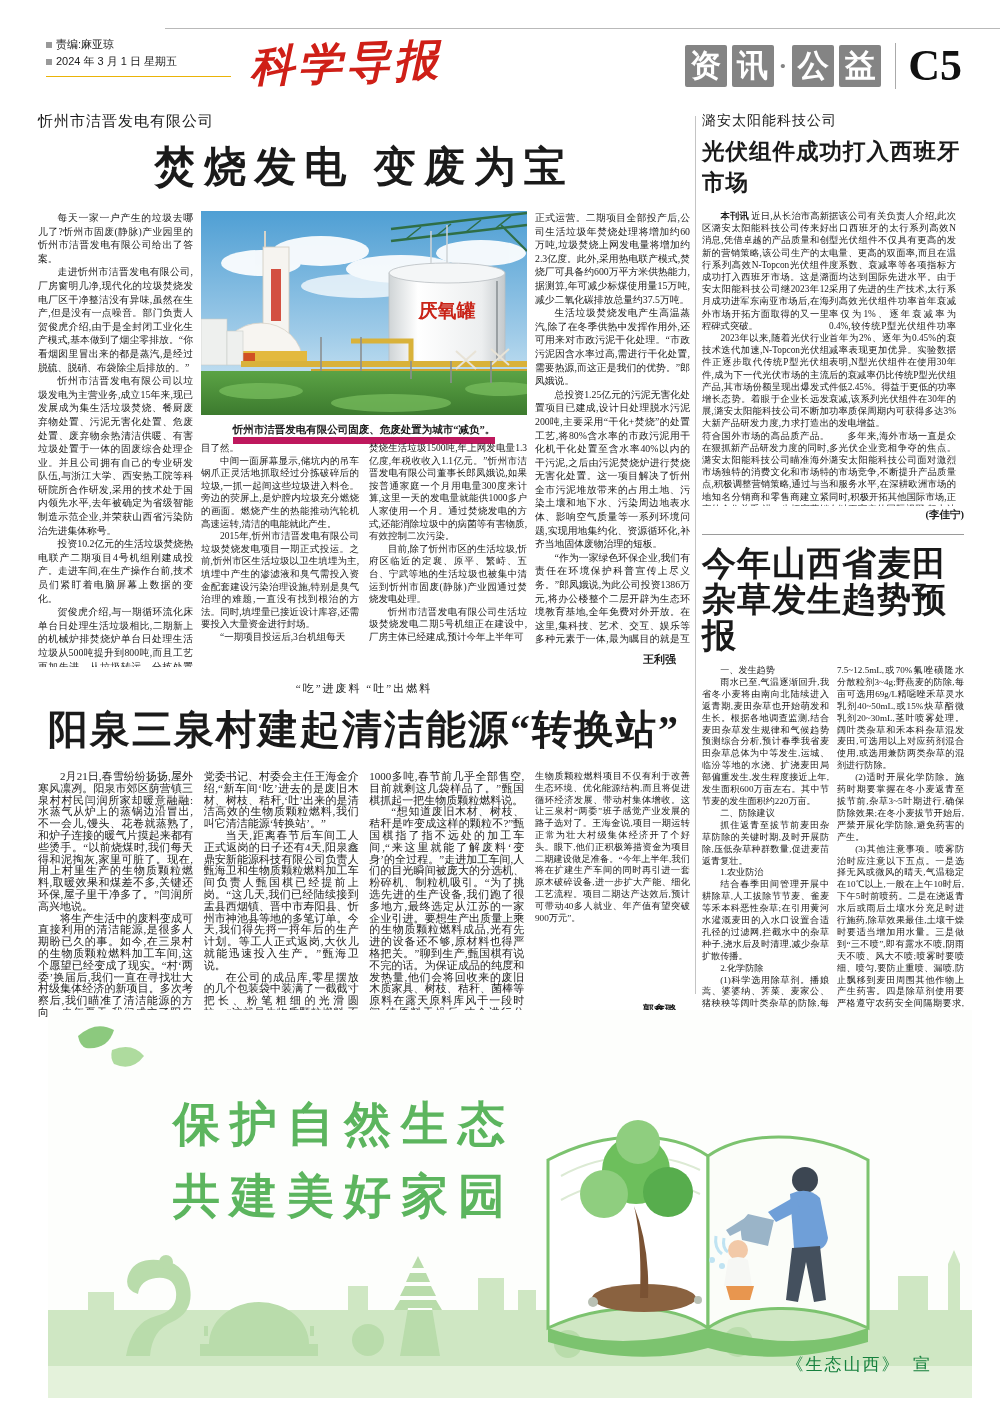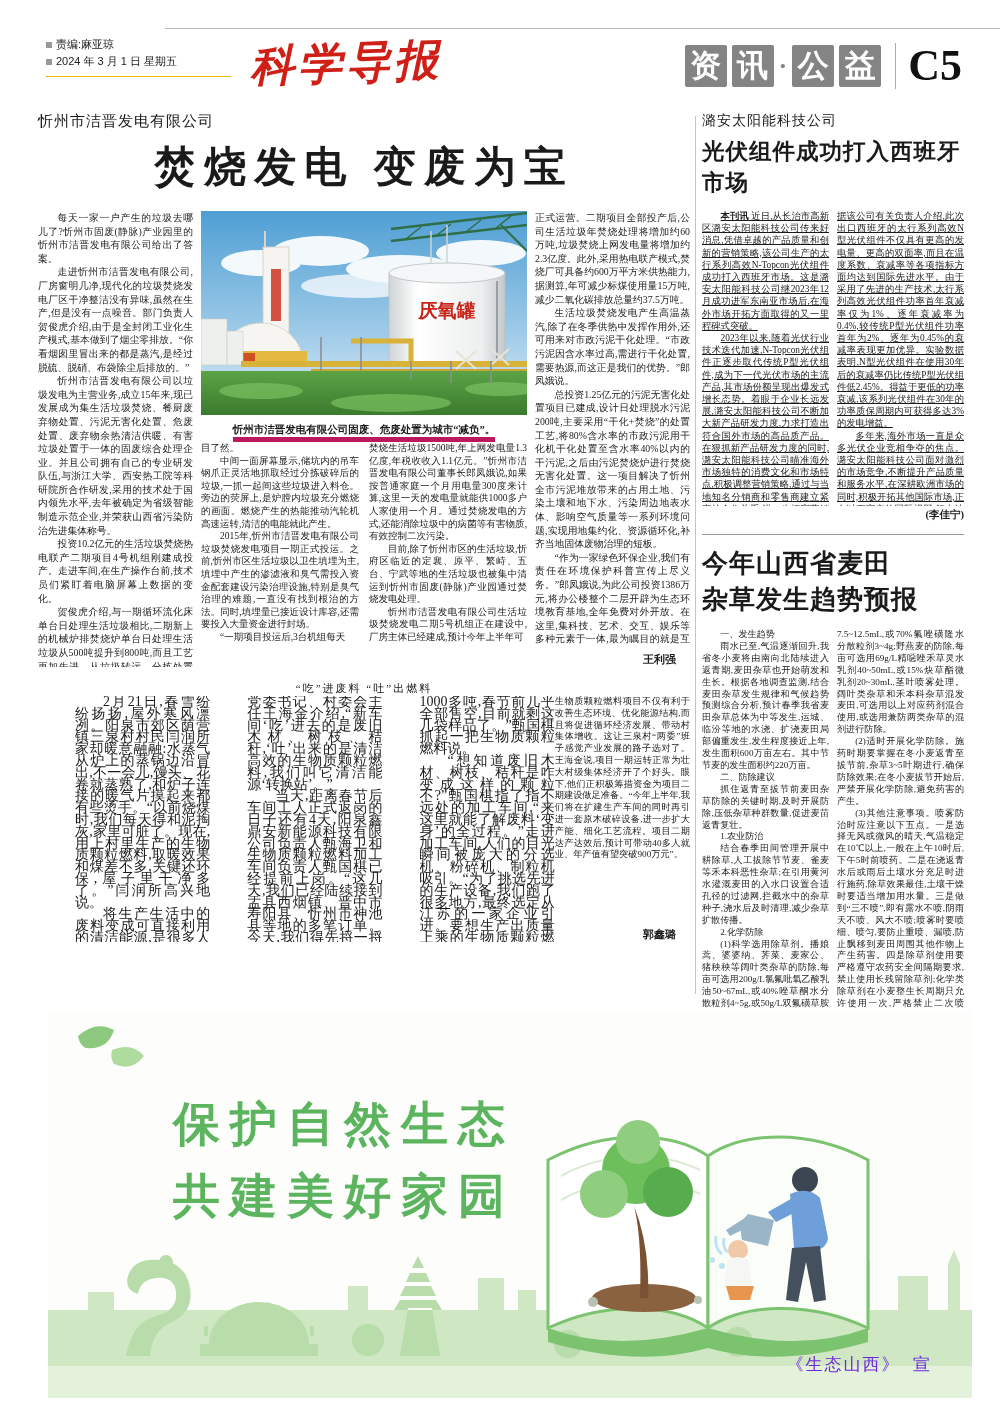--- a/index.html
+++ b/index.html
@@ -34,54 +34,54 @@
 
   
   .a1-headline { font-size:42px; letter-spacing:8px; margin:8px 0 16px; }
   .a1-body { display:flex; justify-content:space-between; height:456px; }
   .a1col { width:155px; overflow:hidden; font-size:9.8px; line-height:13.6px; }
   .a1mid { width:326px; }
   .a1col4wrap { width:155px; display:flex; flex-direction:column; }
   .a1col4 { flex:1; overflow:hidden; font-size:9.8px; line-height:13.6px; }
   .photo-frame { width:326px; height:204px; }
   .caption { text-align:center; font-size:10.5px; font-weight:bold; margin:4px 0 5px; }
-  .caption span { border-bottom:5px solid #be185d; padding-bottom:2px; }
+  .caption span { border-bottom:7px solid #be185d; padding-bottom:2px; }
   .a1-undercols { display:flex; justify-content:space-between; height:212px; }
   .a1ucol { width:158px; overflow:hidden; font-size:9.5px; line-height:12.6px; }
   .author { text-align:right; font-weight:bold; font-size:11px; padding-right:14px; margin-top:4px; }
 
   
   .a2 { margin-top:14px; }
   .a2-kicker { text-align:center; font-size:11px; letter-spacing:2px; }
   .a2-headline { font-family:"Liberation Serif", serif; font-weight:bold; text-align:center;
                  font-size:40px; letter-spacing:2px; margin:6px 0 14px; }
   .a2-body { display:flex; justify-content:space-between; height:246px; }
-  .a2col { width:155px; overflow:hidden; font-size:14px; line-height:11.8px;margin-left:37px; }
+  .a2col { width:155px; overflow:hidden; font-size:11px; line-height:11.8px; }
   .a2col4wrap { width:155px; display:flex; flex-direction:column; }
   .a2col4 { flex:1; overflow:hidden; font-size:9.2px; line-height:11.8px; }
 
   
   .pv-kicker { font-size:14px; }
   .pv-headline { font-size:22.5px; font-weight:bold; letter-spacing:1px; margin:6px 0 12px;
                  font-family:Liberation Serif, serif; }
-  .pv-body { display:flex; justify-content:space-between; height:296px;text-decoration:underline; }
+  .pv-body { display:flex; height:296px; }
   .pvcol { width:127px; overflow:hidden; font-size:9.3px; line-height:12.2px; }
   .pv-author { text-align:right; font-weight:bold; font-size:10.5px; margin-top:2px; }
   .hrule { width:100%; height:1px; background:#9a9a9a; margin:12px 0 10px; }
-  .weed-headline { font-family:"Liberation Sans", sans-serif; font-weight:bold; font-size:26px;
+  .weed-headline { font-family:"Liberation Sans", sans-serif; font-weight:bold; font-size:34px;
                    line-height:36px; letter-spacing:1px; margin-bottom:12px; }
   .weed-body { display:flex; justify-content:space-between; height:392px; }
   .weedcol { width:127px; overflow:hidden; font-size:9.1px; line-height:11.9px; }
 
   
   .banner { position:absolute; left:48px; top:1010px; width:924px; height:388px; background:#fdfefc; }
   .banner-title { position:absolute; left:96px; top:78px; width:400px; text-align:center;
                   font-family:"Liberation Sans", sans-serif; font-weight:bold; font-size:47px;
                   letter-spacing:10px; color:#5cb55e; line-height:72px; }
-  .banner-credit { position:absolute; right:40px; bottom:22px; font-size:17px; color:#6d28d9; letter-spacing:2px; }
+  .banner-credit { position:absolute; right:40px; bottom:22px; font-size:17px; color:#15803d; letter-spacing:2px; }
 </style>
 </head>
 <body>
 
 <div class="page">
 
   <div class="toprule"></div>
   <div class="meta">
     <div><span class="sq"></span><span>责编:麻亚琼</span></div>
     <div><span class="sq"></span><span>2024 年 3 月 1 日  星期五</span></div>
@@ -208,20 +208,21 @@
               <p class="para">总投资1.25亿元的污泥无害化处置项目已建成,设计日处理脱水污泥200吨,主要采用“干化+焚烧”的处置工艺,将80%含水率的市政污泥用干化机干化处置至含水率40%以内的干污泥,之后由污泥焚烧炉进行焚烧无害化处置。这一项目解决了忻州全市污泥堆放带来的占用土地、污染土壤和地下水、污染周边地表水体、影响空气质量等一系列环境问题,实现用地集约化、资源循环化,补齐当地固体废物治理的短板。</p>
               <p class="para">“作为一家绿色环保企业,我们有责任在环境保护科普宣传上尽义务。”郎凤娥说,为此公司投资1386万元,将办公楼整个二层开辟为生态环境教育基地,全年免费对外开放。在这里,集科技、艺术、交互、娱乐等多种元素于一体,最为瞩目的就是互动投影技术,让参观者特别是中小学生在“虚拟场景”中,与影像互动,身临其境地感受保护生态环境、呵护美丽家园的重要性和紧迫性。</p>
             </div>
           <div class="author">王利强</div>
         </div>
       </div>
     </div>
 
     <div class="a2">
       <div class="a2-kicker">“吃”进废料  “吐”出燃料</div>
+      <h1 class="a2-headline">阳泉三泉村建起清洁能源“转换站”</h1>
       <div class="a2-body">
         <div class="a2col">
             <p class="para">2月21日,春雪纷纷扬扬,屋外寒风凛冽。阳泉市郊区荫营镇三泉村村民闫润所家却暖意融融:水蒸气从炉上的蒸锅边沿冒出,不一会儿,馒头、花卷就蒸熟了,和炉子连接的暖气片摸起来都有些烫手。“以前烧煤时,我们每天得和泥掏灰,家里可脏了。现在,用上村里生产的生物质颗粒燃料,取暖效果和煤差不多,关键还环保,屋子里干净多了。”闫润所高兴地说。</p>
             <p class="para">将生产生活中的废料变成可直接利用的清洁能源,是很多人期盼已久的事。如今,在三泉村的生物质颗粒燃料加工车间,这个愿望已经变成了现实。“村‘两委’换届后,我们一直在寻找壮大村级集体经济的新项目。多次考察后,我们瞄准了清洁能源的方向。去年夏天,我们成立了阳泉鑫鼎安新能源科技有限公司,盘活村里梁家洼的一处废旧厂房,投资450多万元上马了生物质颗粒燃料加工项目一期工程。”三泉村</p>
           </div>
         <div class="a2col cont">
             <p class="para">党委书记、村委会主任王海金介绍,“新车间‘吃’进去的是废旧木材、树枝、秸秆,‘吐’出来的是清洁高效的生物质颗粒燃料,我们叫它清洁能源‘转换站’。”</p>
             <p class="para">当天,距离春节后车间工人正式返岗的日子还有4天,阳泉鑫鼎安新能源科技有限公司负责人甄海卫和生物质颗粒燃料加工车间负责人甄国棋已经提前上岗。“这几天,我们已经陆续接到盂县西烟镇、晋中市寿阳县、忻州市神池县等地的多笔订单。今天,我们得先捋一捋年后的生产计划。等工人正式返岗,大伙儿就能迅速投入生产。”甄海卫说。</p>
             <p class="para">在公司的成品库,零星摆放的几个包装袋中装满了一截截寸把长、粉笔粗细的光滑圆柱。“这就是生物质颗粒燃料,不少乡村推行‘煤改生物质’清洁取暖后用的就是这种燃料。人们将这种颗粒放到专用的炉子里,取暖效果和煤差不多。试运行的3个月,我们生产了</p>
           </div>

